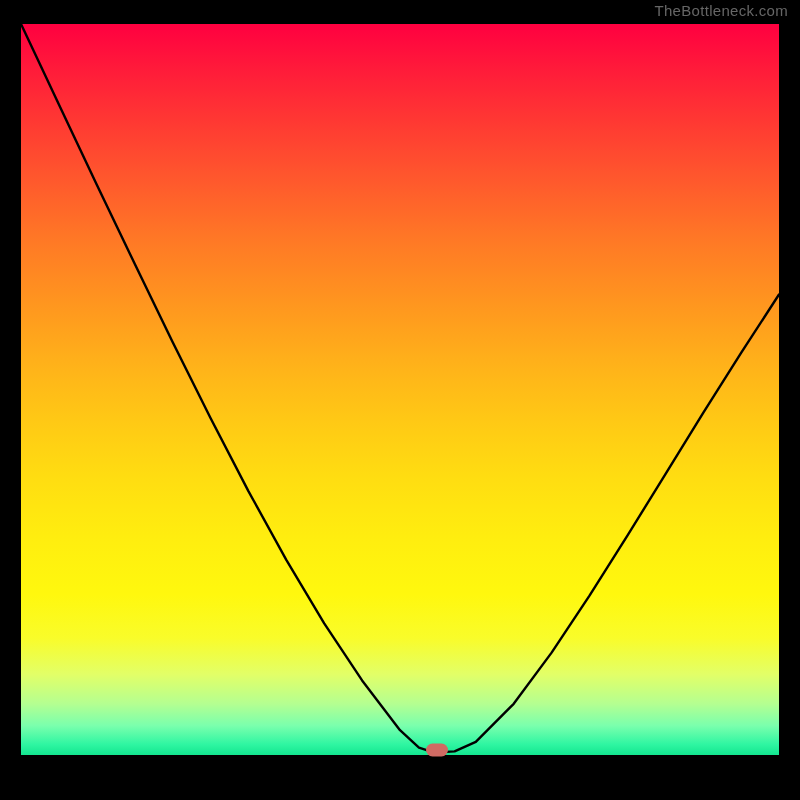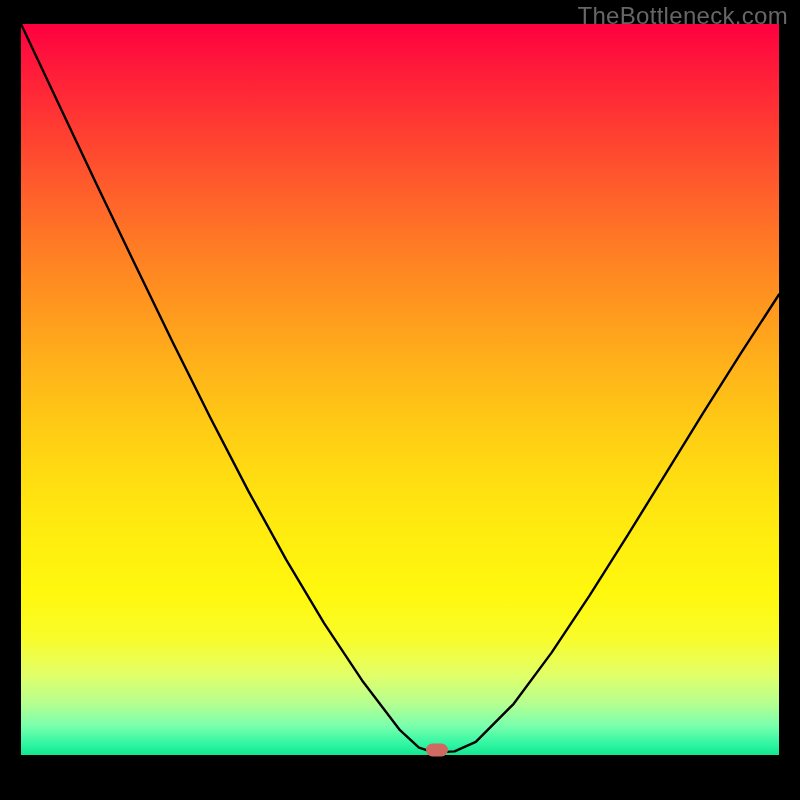--- a/index.html
+++ b/index.html
@@ -15,21 +15,21 @@
     position: relative;
     width: 800px;
     height: 800px;
     background: #000;
   }
   .watermark {
     position: absolute;
     top: 2px;
     right: 12px;
     color: #666;
-    font-size: 24px;
+    font-size: 15px;
     font-weight: 500;
     letter-spacing: 0.3px;
     z-index: 5;
   }
   .plot {
     position: absolute;
     left: 21px;
     top: 24px;
     width: 758px;
     height: 731px;

